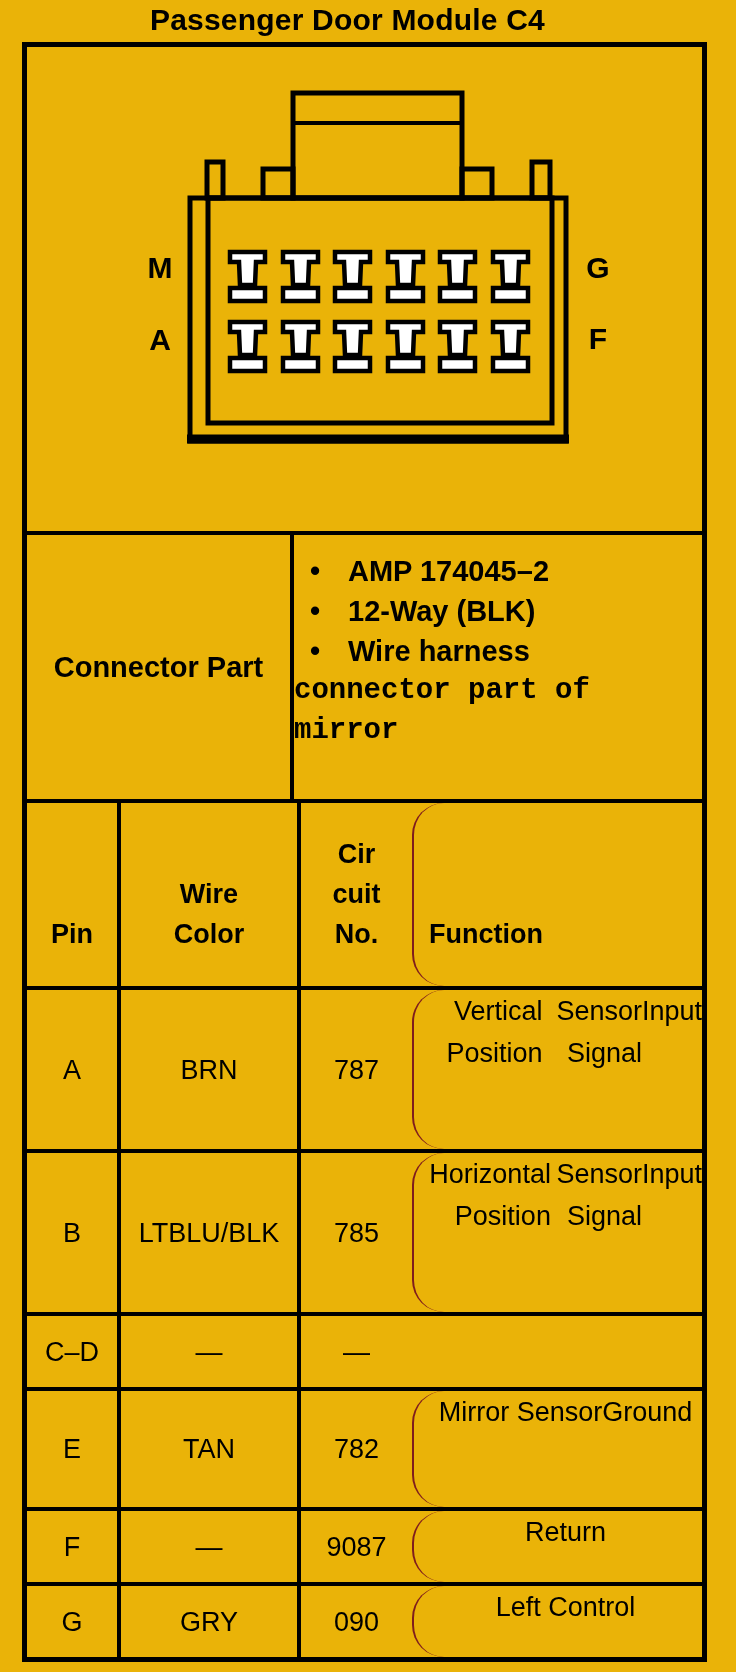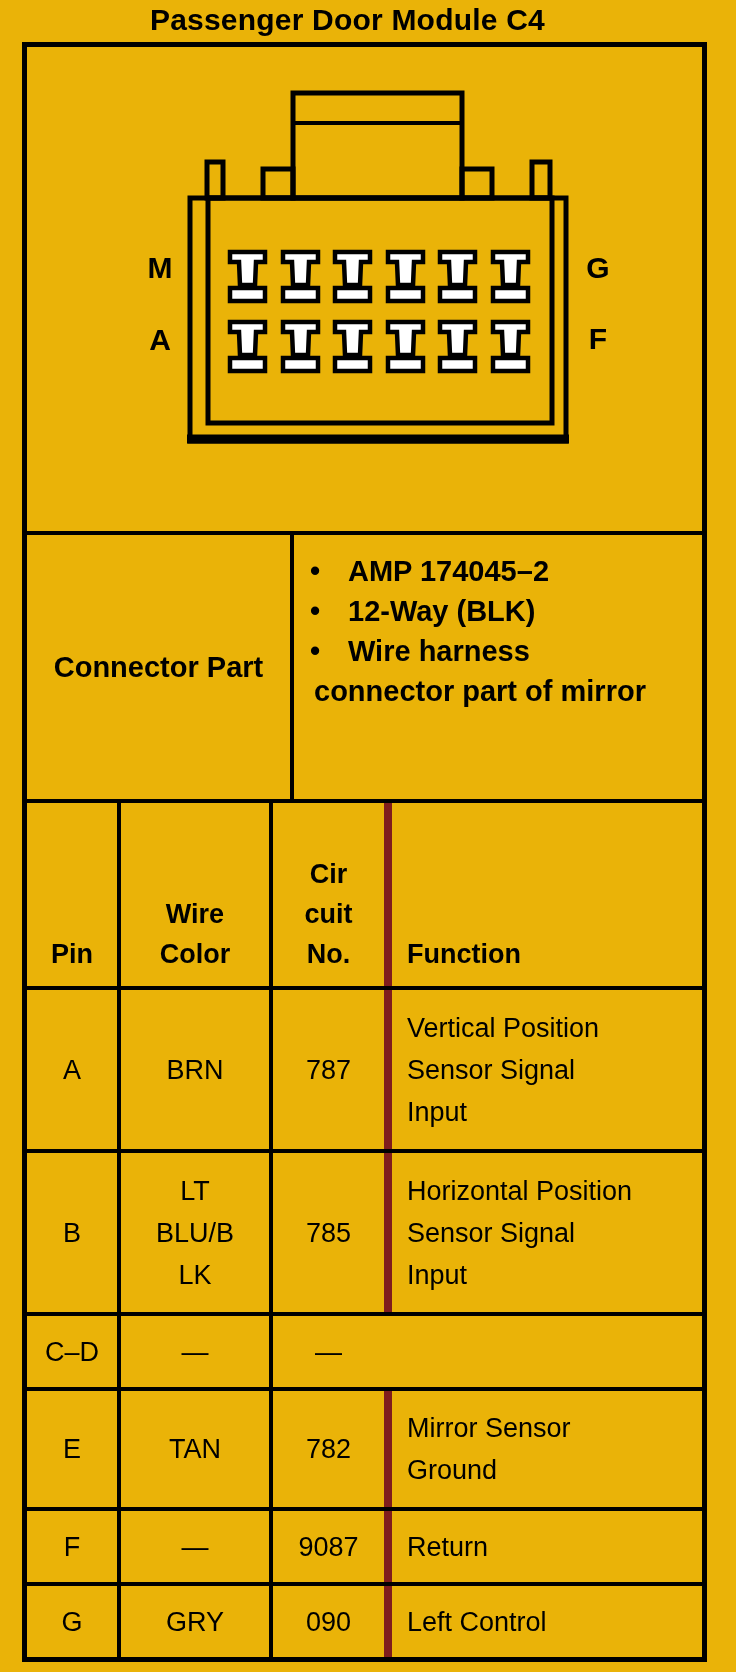--- a/index.html
+++ b/index.html
@@ -21,34 +21,34 @@
   .conn-label{font:bold 30px "Liberation Sans",sans-serif;fill:#000;text-anchor:middle;}
   
   .part-info-row{height:268px;flex:0 0 auto;display:flex;}
   .part-info-label-cell{width:263px;box-sizing:border-box;display:flex;flex-direction:column;
       justify-content:center;align-items:center;font-weight:bold;font-size:29px;line-height:40px;text-align:center;}
   .part-info-detail-cell{flex:1;border-left:4px solid #000;box-sizing:border-box;
       font-weight:bold;font-size:29px;line-height:40px;padding-top:16px;}
   .bullet-list{list-style:none;margin:0;padding:0;}
   .bullet-item{display:flex;padding-left:16px;}
   .bullet-dot{width:38px;flex:0 0 auto;}
-  .bullet-continuation{padding-left:20px;}
+  .bullet-continuation{padding-left:0;font-family:Liberation Mono, monospace;}
   
   .pin-header-row{height:187px;flex:0 0 auto;display:flex;font-weight:bold;font-size:27px;line-height:40px;}
   .header-cell{box-sizing:border-box;display:flex;flex-direction:column;justify-content:flex-end;
-      align-items:center;text-align:center;padding-bottom:12px;height:100%;}
+      align-items:center;text-align:center;padding-bottom:32px;height:100%;}
   .rows-container{flex:1;display:flex;flex-direction:column;}
   .pin-row{display:flex;font-size:27px;line-height:42px;box-sizing:border-box;border-top:4px solid #000;flex:0 0 auto;}
   .pin-row:last-child{flex:1 0 auto;}
-  .cell{box-sizing:border-box;display:flex;flex-direction:column;justify-content:center;
+  .cell{box-sizing:border-box;display:flex;flex-direction:row;justify-content:center;
         align-items:center;text-align:center;}
   .col-pin{width:90px;}
-  .col-wire{width:152px;border-left:4px solid #000;}
+  .col-wire{width:180px;border-left:4px solid #000;}
   .col-circuit{width:115px;border-left:4px solid #000;}
-  .col-function{flex:1;border-left:8px solid #7f1d1d;align-items:flex-start;text-align:right;padding-left:15px;}
+  .col-function{flex:1;border-left:2px solid #7f1d1d;align-items:flex-start;text-align:right;padding-left:15px;border-radius:32px;}
 </style>
 </head>
 <body>
 
 <div class="page">
   <div class="page-title">Passenger Door Module C4</div>
 
   <div class="wiring-table">
 
     <div class="section diagram-cell">

